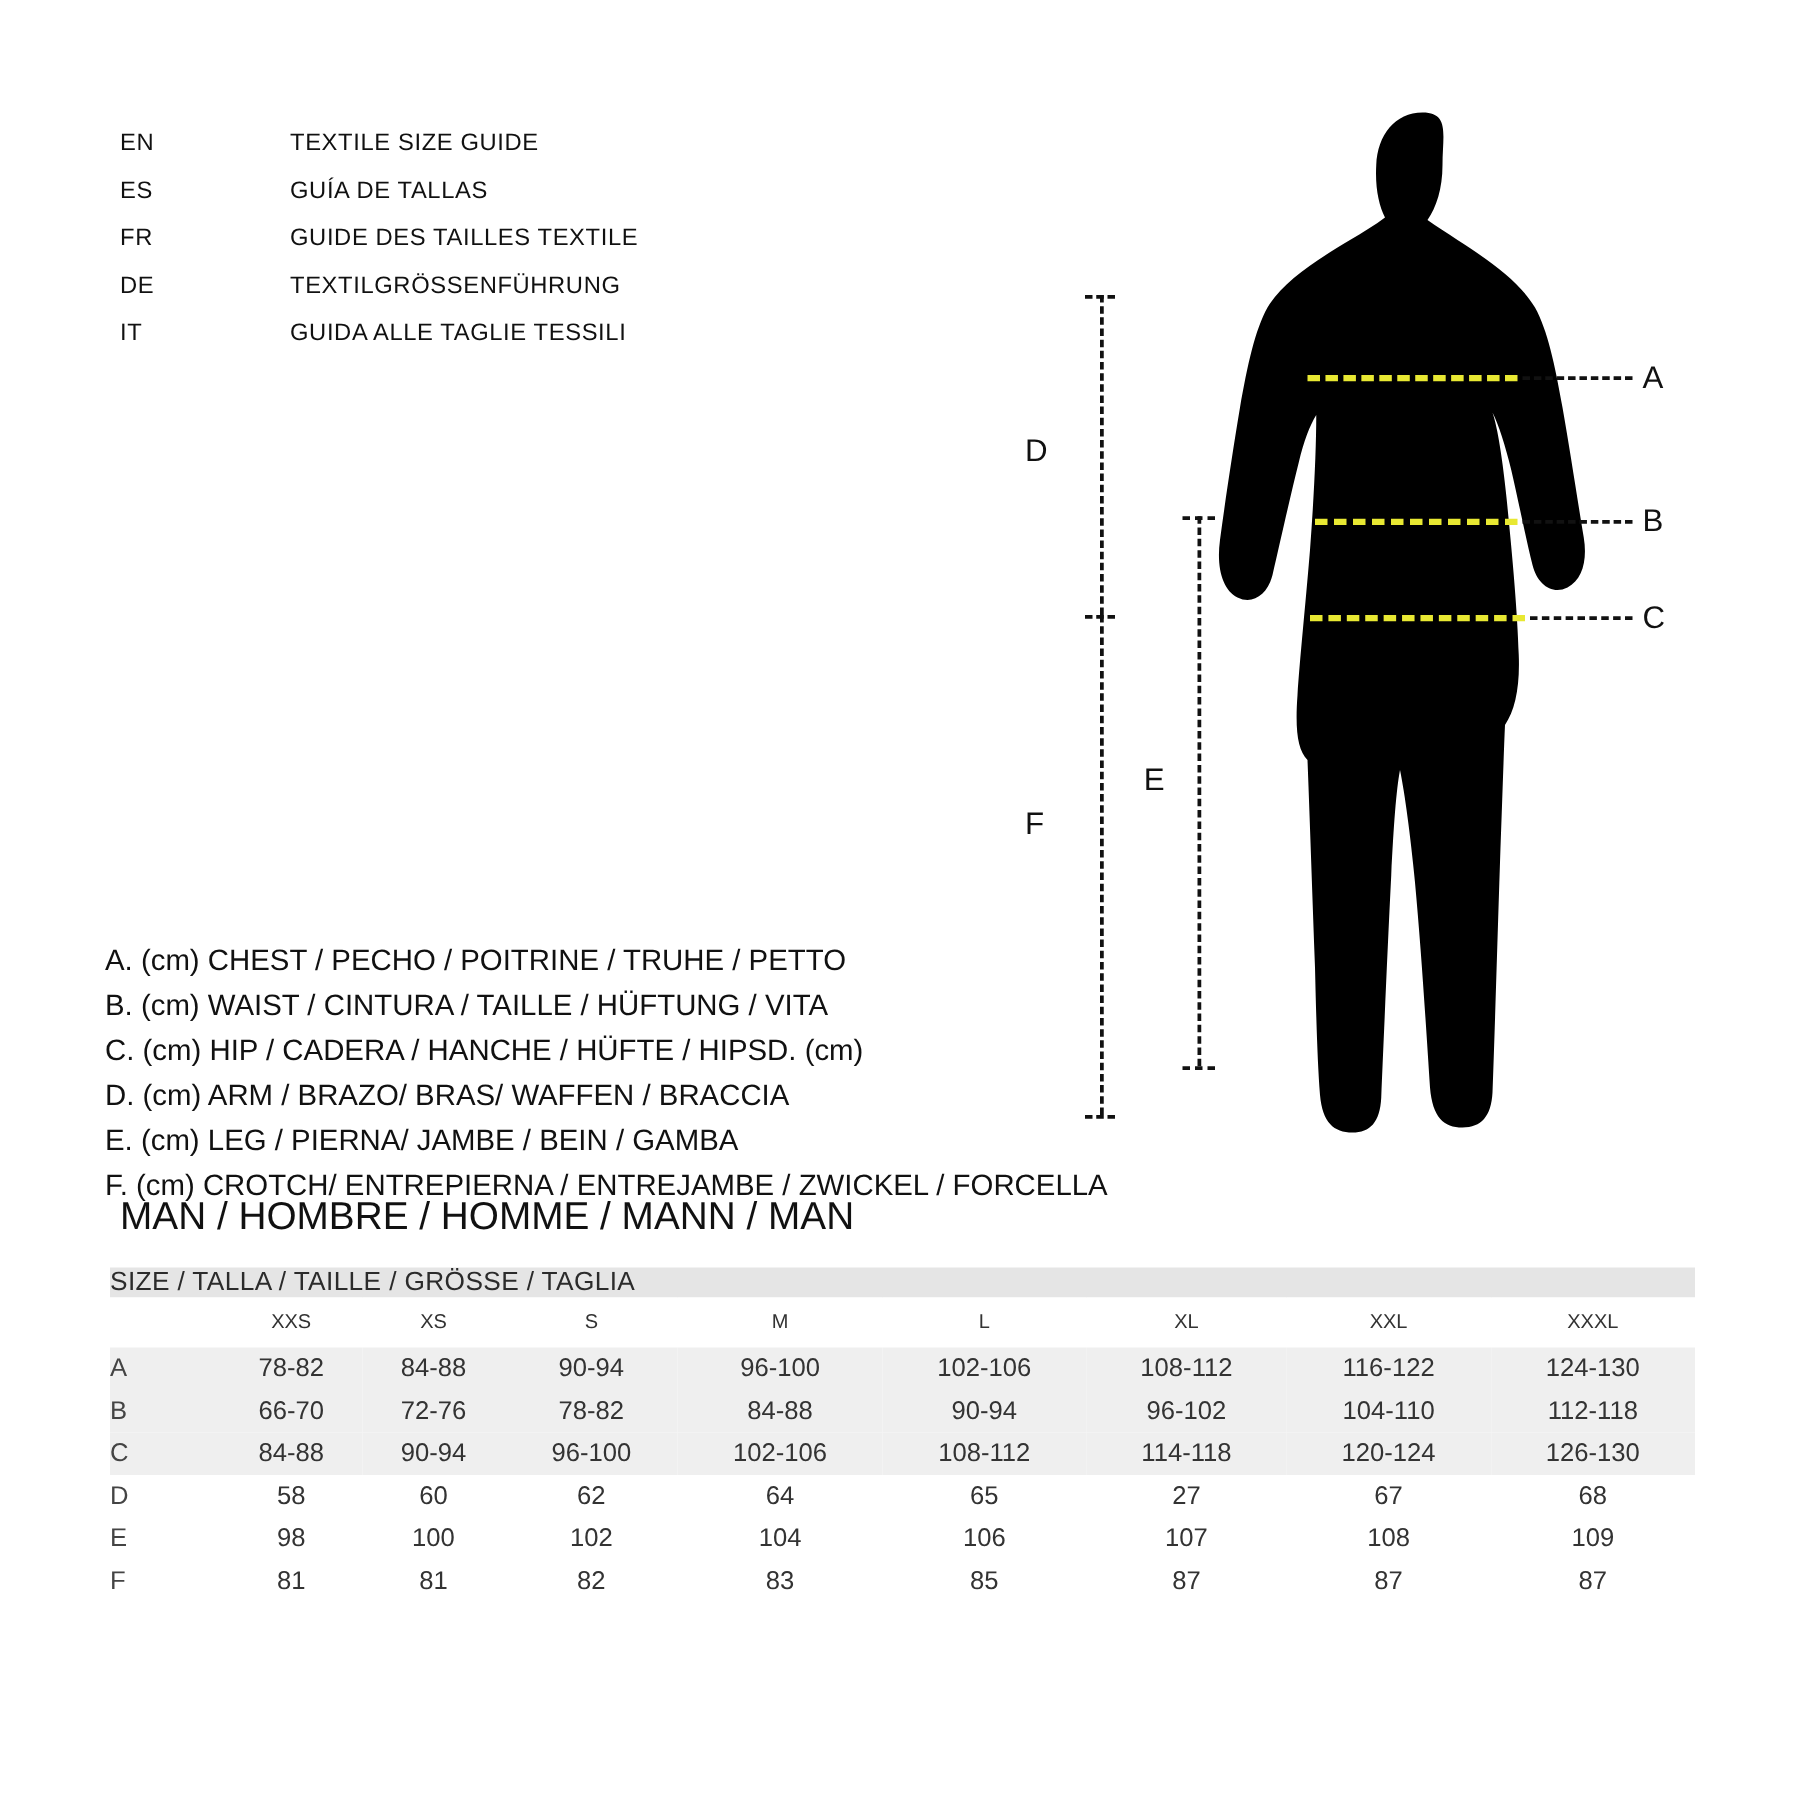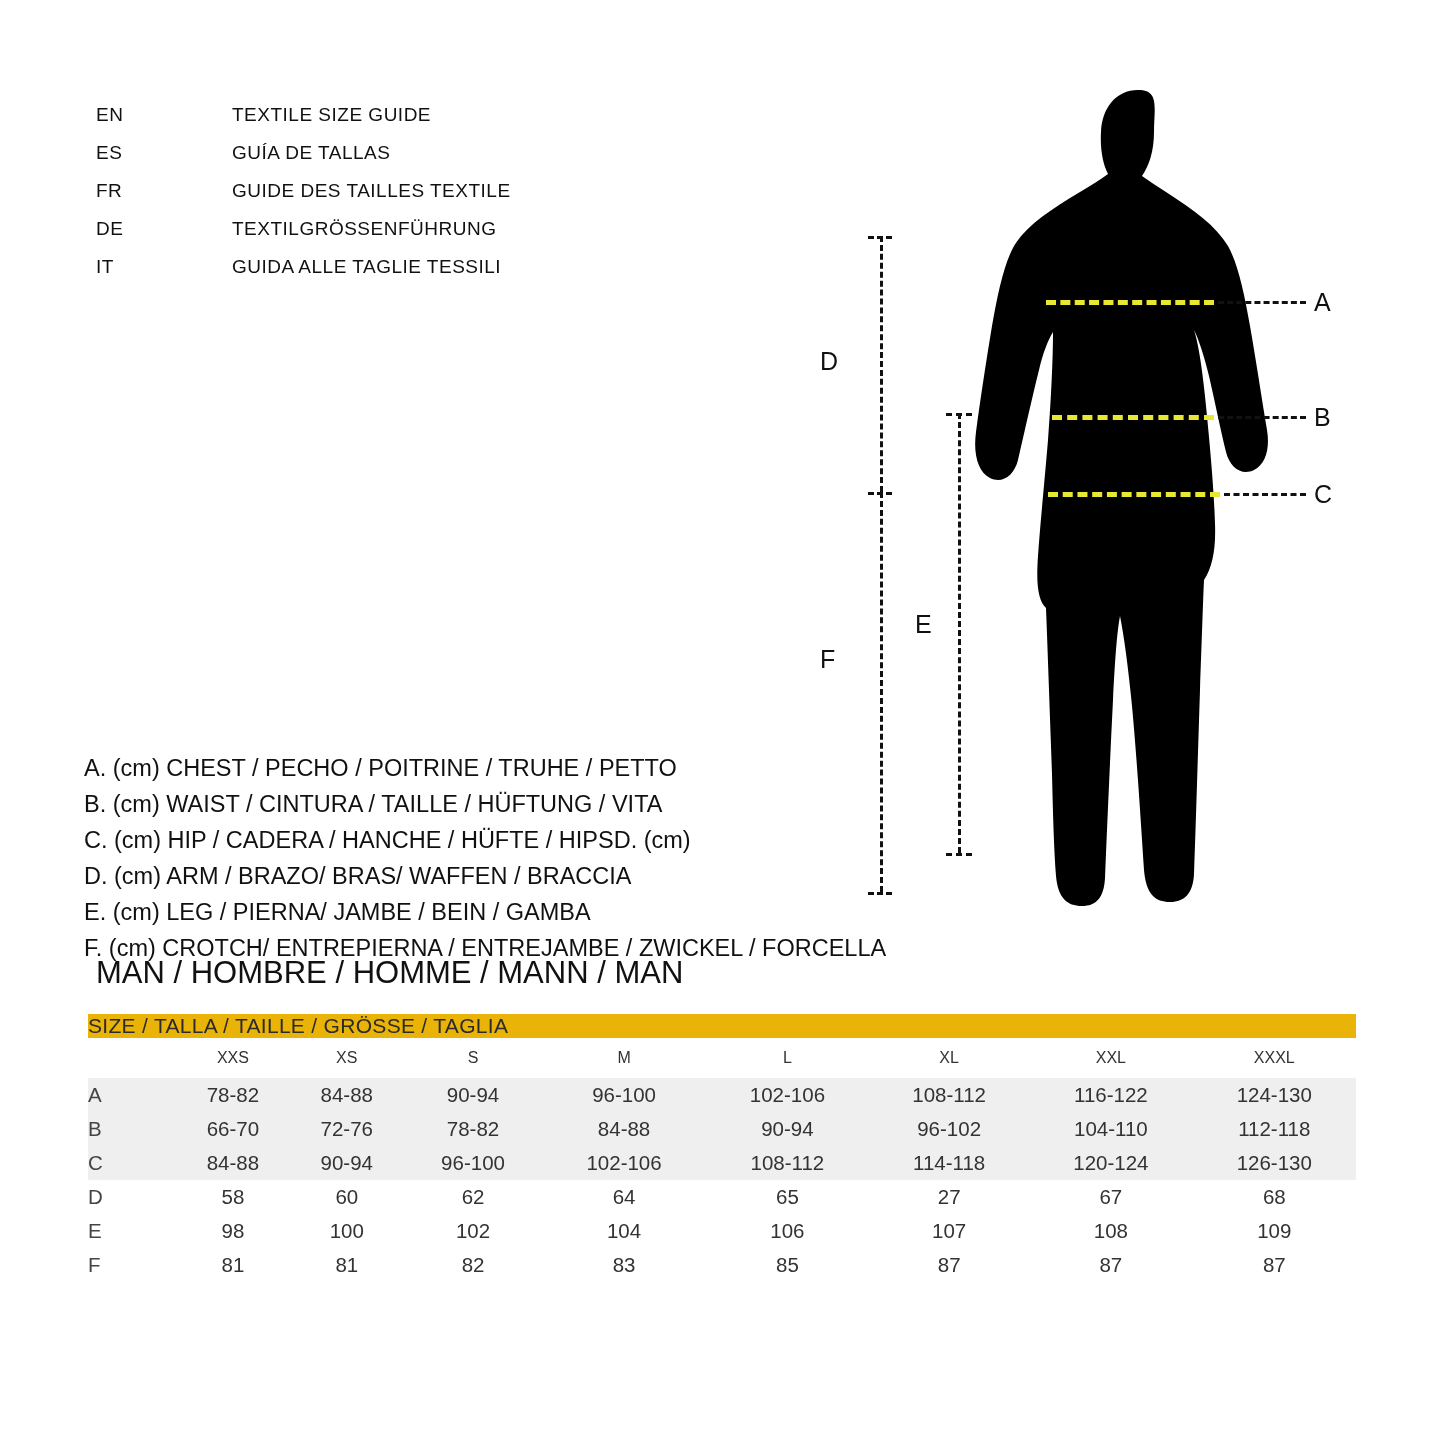--- a/index.html
+++ b/index.html
@@ -75,21 +75,21 @@
     width: 100%;
     font-size: 20px;
     color: #333;
   }
   table.size-table td, table.size-table th {
     padding: 0;
     margin: 0;
     font-weight: normal;
   }
   .hdr-band td {
-    background: #eab308;
+    background: #e5e5e5;
     color: #2b2b2b;
     font-size: 21px;
     height: 22px;
     text-align: left;
     padding-left: 12px;
     letter-spacing: 0.3px;
   }
   .col-head td {
     height: 40px;
     text-align: center;

